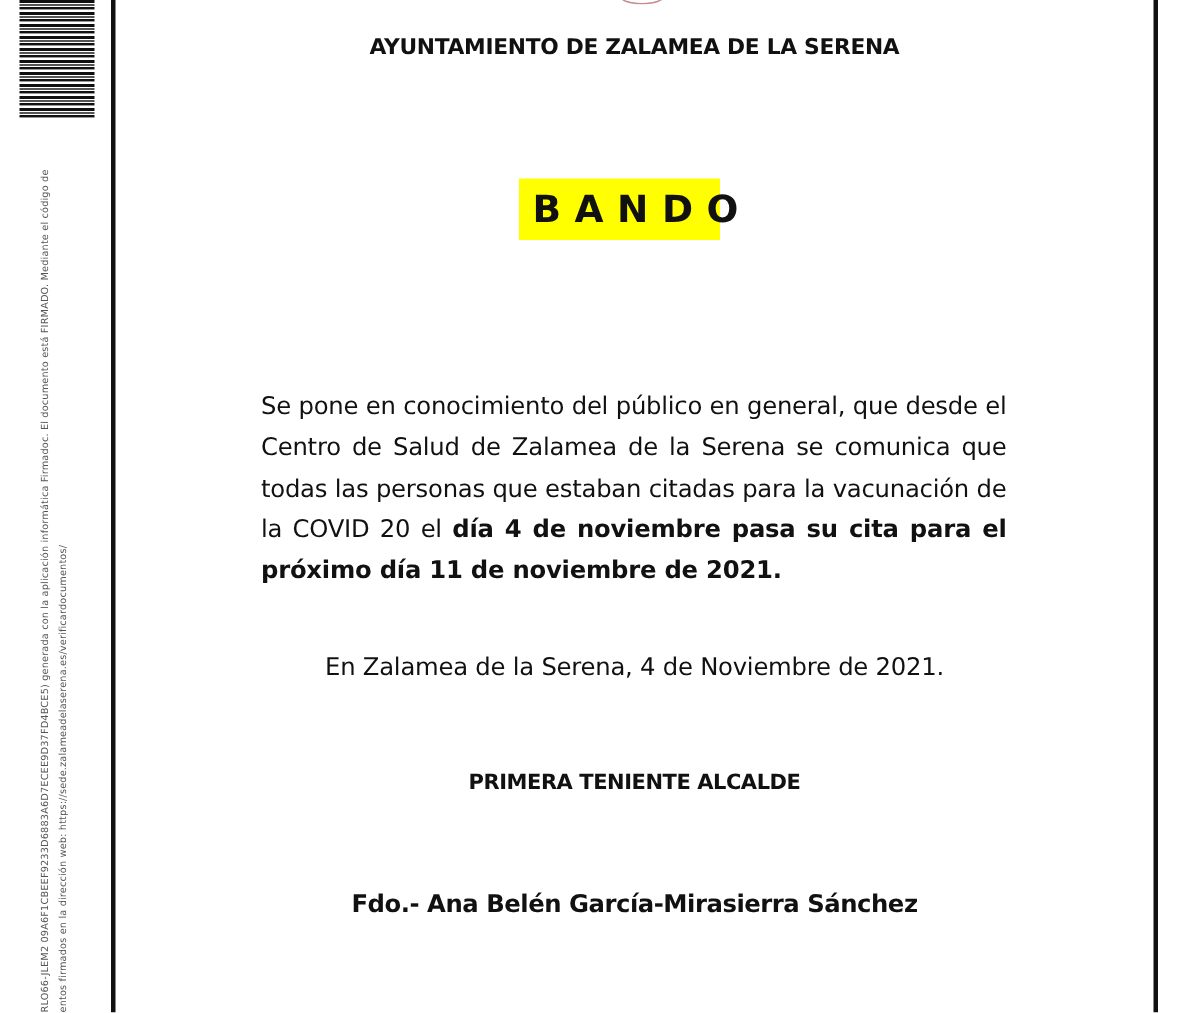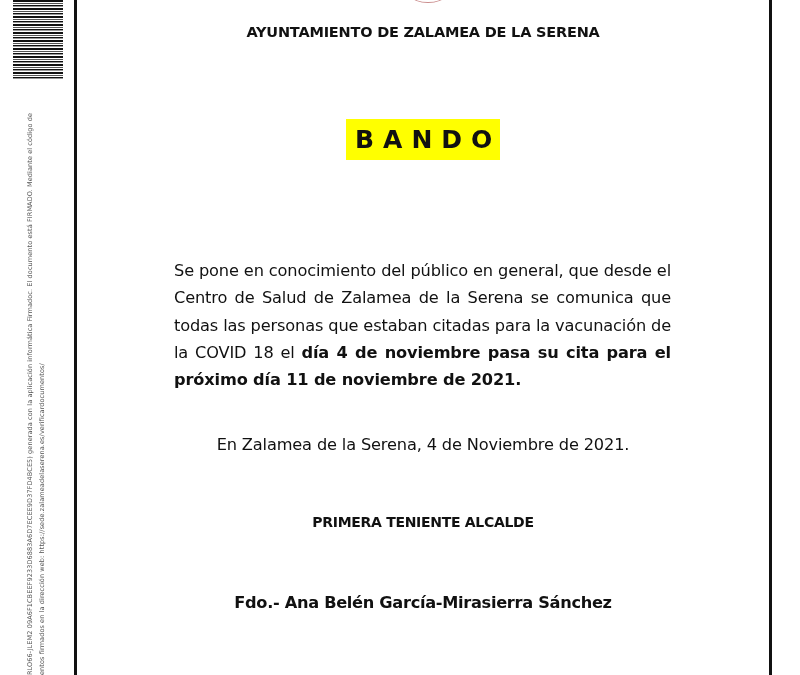--- a/index.html
+++ b/index.html
@@ -71,21 +71,21 @@
       font-family: "DejaVu Sans", sans-serif;
       font-weight: bold;
       font-size: 14.5px;
       letter-spacing: -0.2px;
       color: #111;
     }
     .bando {
       position: absolute;
       left: 346px;
       top: 119px;
-      width: 154px;
+      width: 134px;
       height: 41px;
       background: #ffff00;
       text-align: center;
       line-height: 41px;
       font-family: "DejaVu Sans", sans-serif;
       font-weight: bold;
       font-size: 25px;
       letter-spacing: 9px;
       padding-left: 9px;
       box-sizing: border-box;
@@ -150,19 +150,19 @@
 
 <div class="vline left"></div>
 <div class="vline right"></div>
 
 <div class="logo-arc"></div>
 
 <div class="header-title">AYUNTAMIENTO DE ZALAMEA DE LA SERENA</div>
 
 <div class="bando">BANDO</div>
 
-<div class="body-para"><span>Se pone en conocimiento del público en general, que desde el Centro de Salud de Zalamea de la Serena se comunica que todas las personas que estaban citadas para la vacunación de la COVID 18 el </span><b>día 4 de noviembre pasa su cita para el próximo día 11 de noviembre de 2021.</b></div>
+<div class="body-para"><span>Se pone en conocimiento del público en general, que desde el Centro de Salud de Zalamea de la Serena se comunica que todas las personas que estaban citadas para la vacunación de la COVID 20 el </span><b>día 4 de noviembre pasa su cita para el próximo día 11 de noviembre de 2021.</b></div>
 
 <div class="date-line">En Zalamea de la Serena, 4 de Noviembre de 2021.</div>
 
 <div class="signer-title">PRIMERA TENIENTE ALCALDE</div>
 
 <div class="signer-name">Fdo.- Ana Belén García-Mirasierra Sánchez</div>
 
 </body></html>

